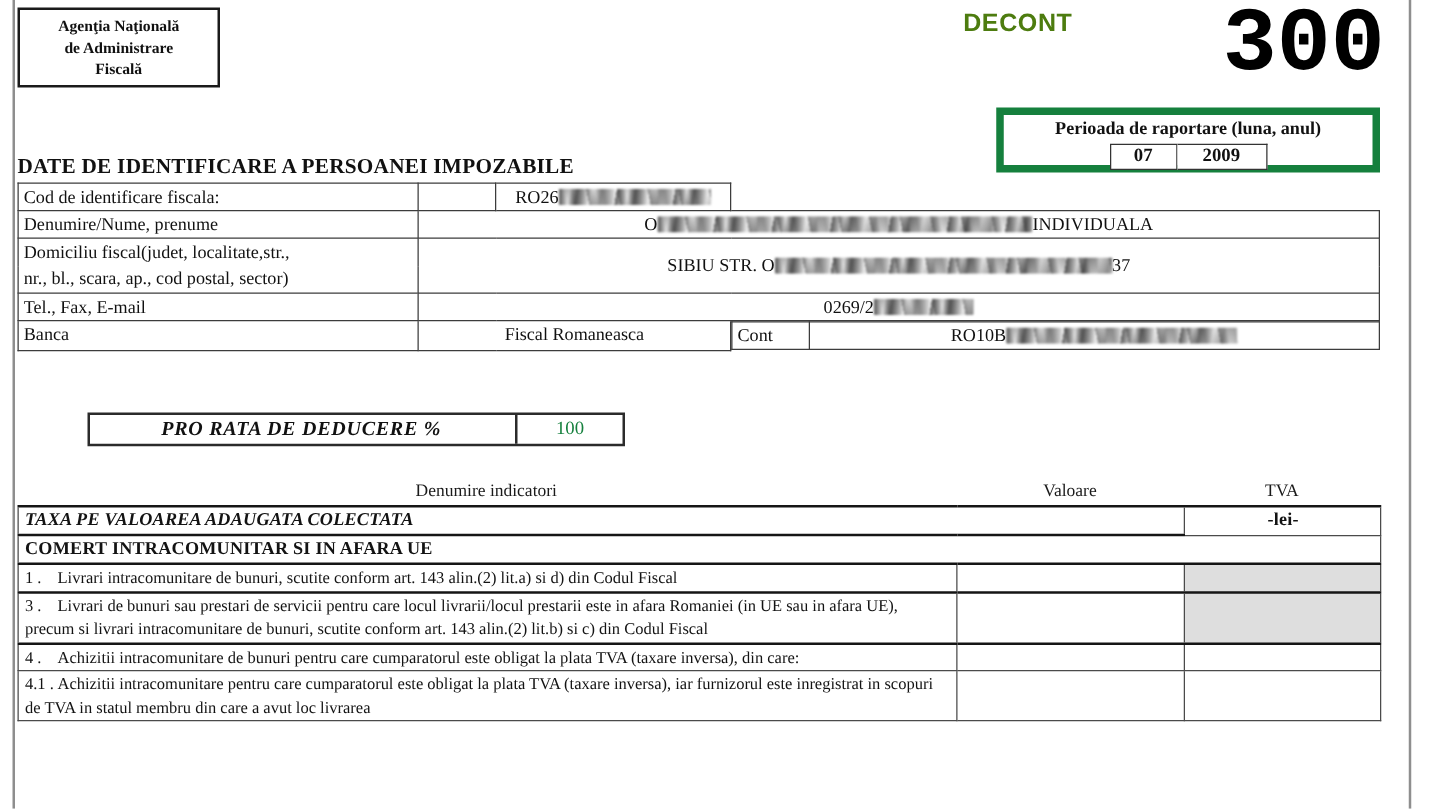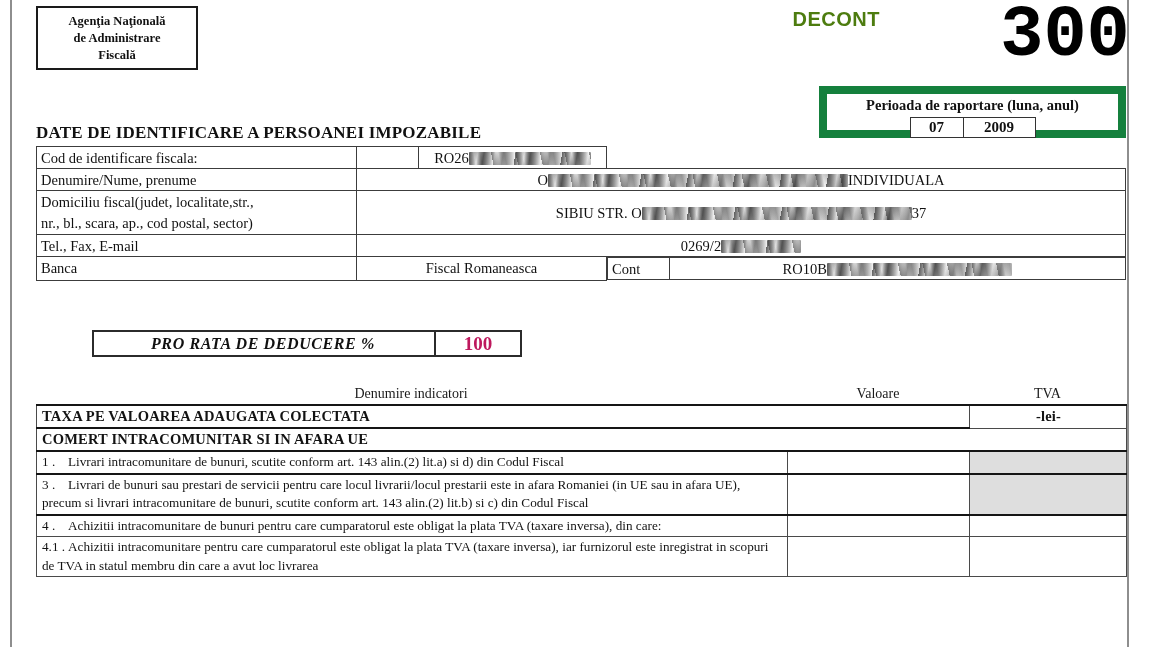--- a/index.html
+++ b/index.html
@@ -20,21 +20,21 @@
   .page-border-left {
     position: absolute; left: 10px; top: 0; width: 2px; height: 647px;
     background: #8e8e8e;
   }
   .page-border-right {
     position: absolute; left: 1127px; top: 0; width: 2px; height: 647px;
     background: #8e8e8e;
   }
 
   .sheet {
-    position: absolute; left: 30px; top: 0; width: 1106px; height: 493px;
+    position: absolute; left: 8px; top: 0; width: 1106px; height: 493px;
   }
 
   
   .logo-box {
     position: absolute; left: 6px; top: 6px; width: 162px; height: 64px;
     border: 2px solid #1a1a1a;
     display: flex; flex-direction: column;
     align-items: center; justify-content: center;
     font-family: "Liberation Serif", "DejaVu Serif", serif;
     font-weight: bold; font-size: 12.5px; line-height: 17px;
@@ -59,21 +59,21 @@
     position: absolute; left: 960px; top: 8px; width: 150px;
     text-align: center;
     font-family: Liberation Mono, monospace;
     font-weight: bold; font-size: 72px; line-height: 56px;
     color: #000;
   }
 
   
   .period-box {
     position: absolute; left: 789px; top: 86px; width: 307px; height: 52px;
-    border: 8px solid #15803d;
+    border: 6px solid #15803d;
     background: #fff;
   }
   .period-label {
     text-align: center; font-weight: bold; font-size: 14.5px;
     color: #111; padding-top: 3px;
     font-family: "Liberation Serif", "DejaVu Serif", serif;
   }
   .period-cells {
     display: flex; justify-content: center; margin-top: 3px;
   }
@@ -140,21 +140,21 @@
   }
   .prorata-label {
     width: 292px;
     display: flex; align-items: center; padding-left: 9px;
     font-style: italic; font-weight: bold; font-size: 16px;
     letter-spacing: .6px; color: #111;
   }
   .prorata-value {
     width: 86px; border-left: 2px solid #2b2b2b;
     display: flex; align-items: center; justify-content: center;
-    font-weight: bold; font-size: 19px; color: #be185d;
+    font-weight: normal; font-size: 15px; color: #15803d;
   }
 
   
   .col-head {
     position: absolute; top: 386px;
     text-align: center; font-size: 14px; color: #1a1a1a;
   }
   .col-head.denumire { left: 6px;   width: 750px; }
   .col-head.valoare  { left: 757px; width: 182px; }
   .col-head.tva      { left: 939px; width: 157px; }
@@ -179,21 +179,21 @@
   .sec-head td {
     font-weight: bold; font-size: 14.5px;
     letter-spacing: .2px; height: 23px;
   }
   .lei {
     text-align: center; font-size: 13px; font-weight: normal;
   }
   .shaded { background: #dedede; }
   .row-num { display: inline-block; min-width: 26px; }
 
-  .bold-bottom { border-bottom: 2px solid #151515 !important; }
+  .bold-bottom { border-bottom: 2px solid #151515 !important; font-style: italic; }
 </style>
 </head>
 <body>
 
 <div id="page">
 
   <div class="page-border-left"></div>
   <div class="page-border-right"></div>
 
   <div class="sheet">

